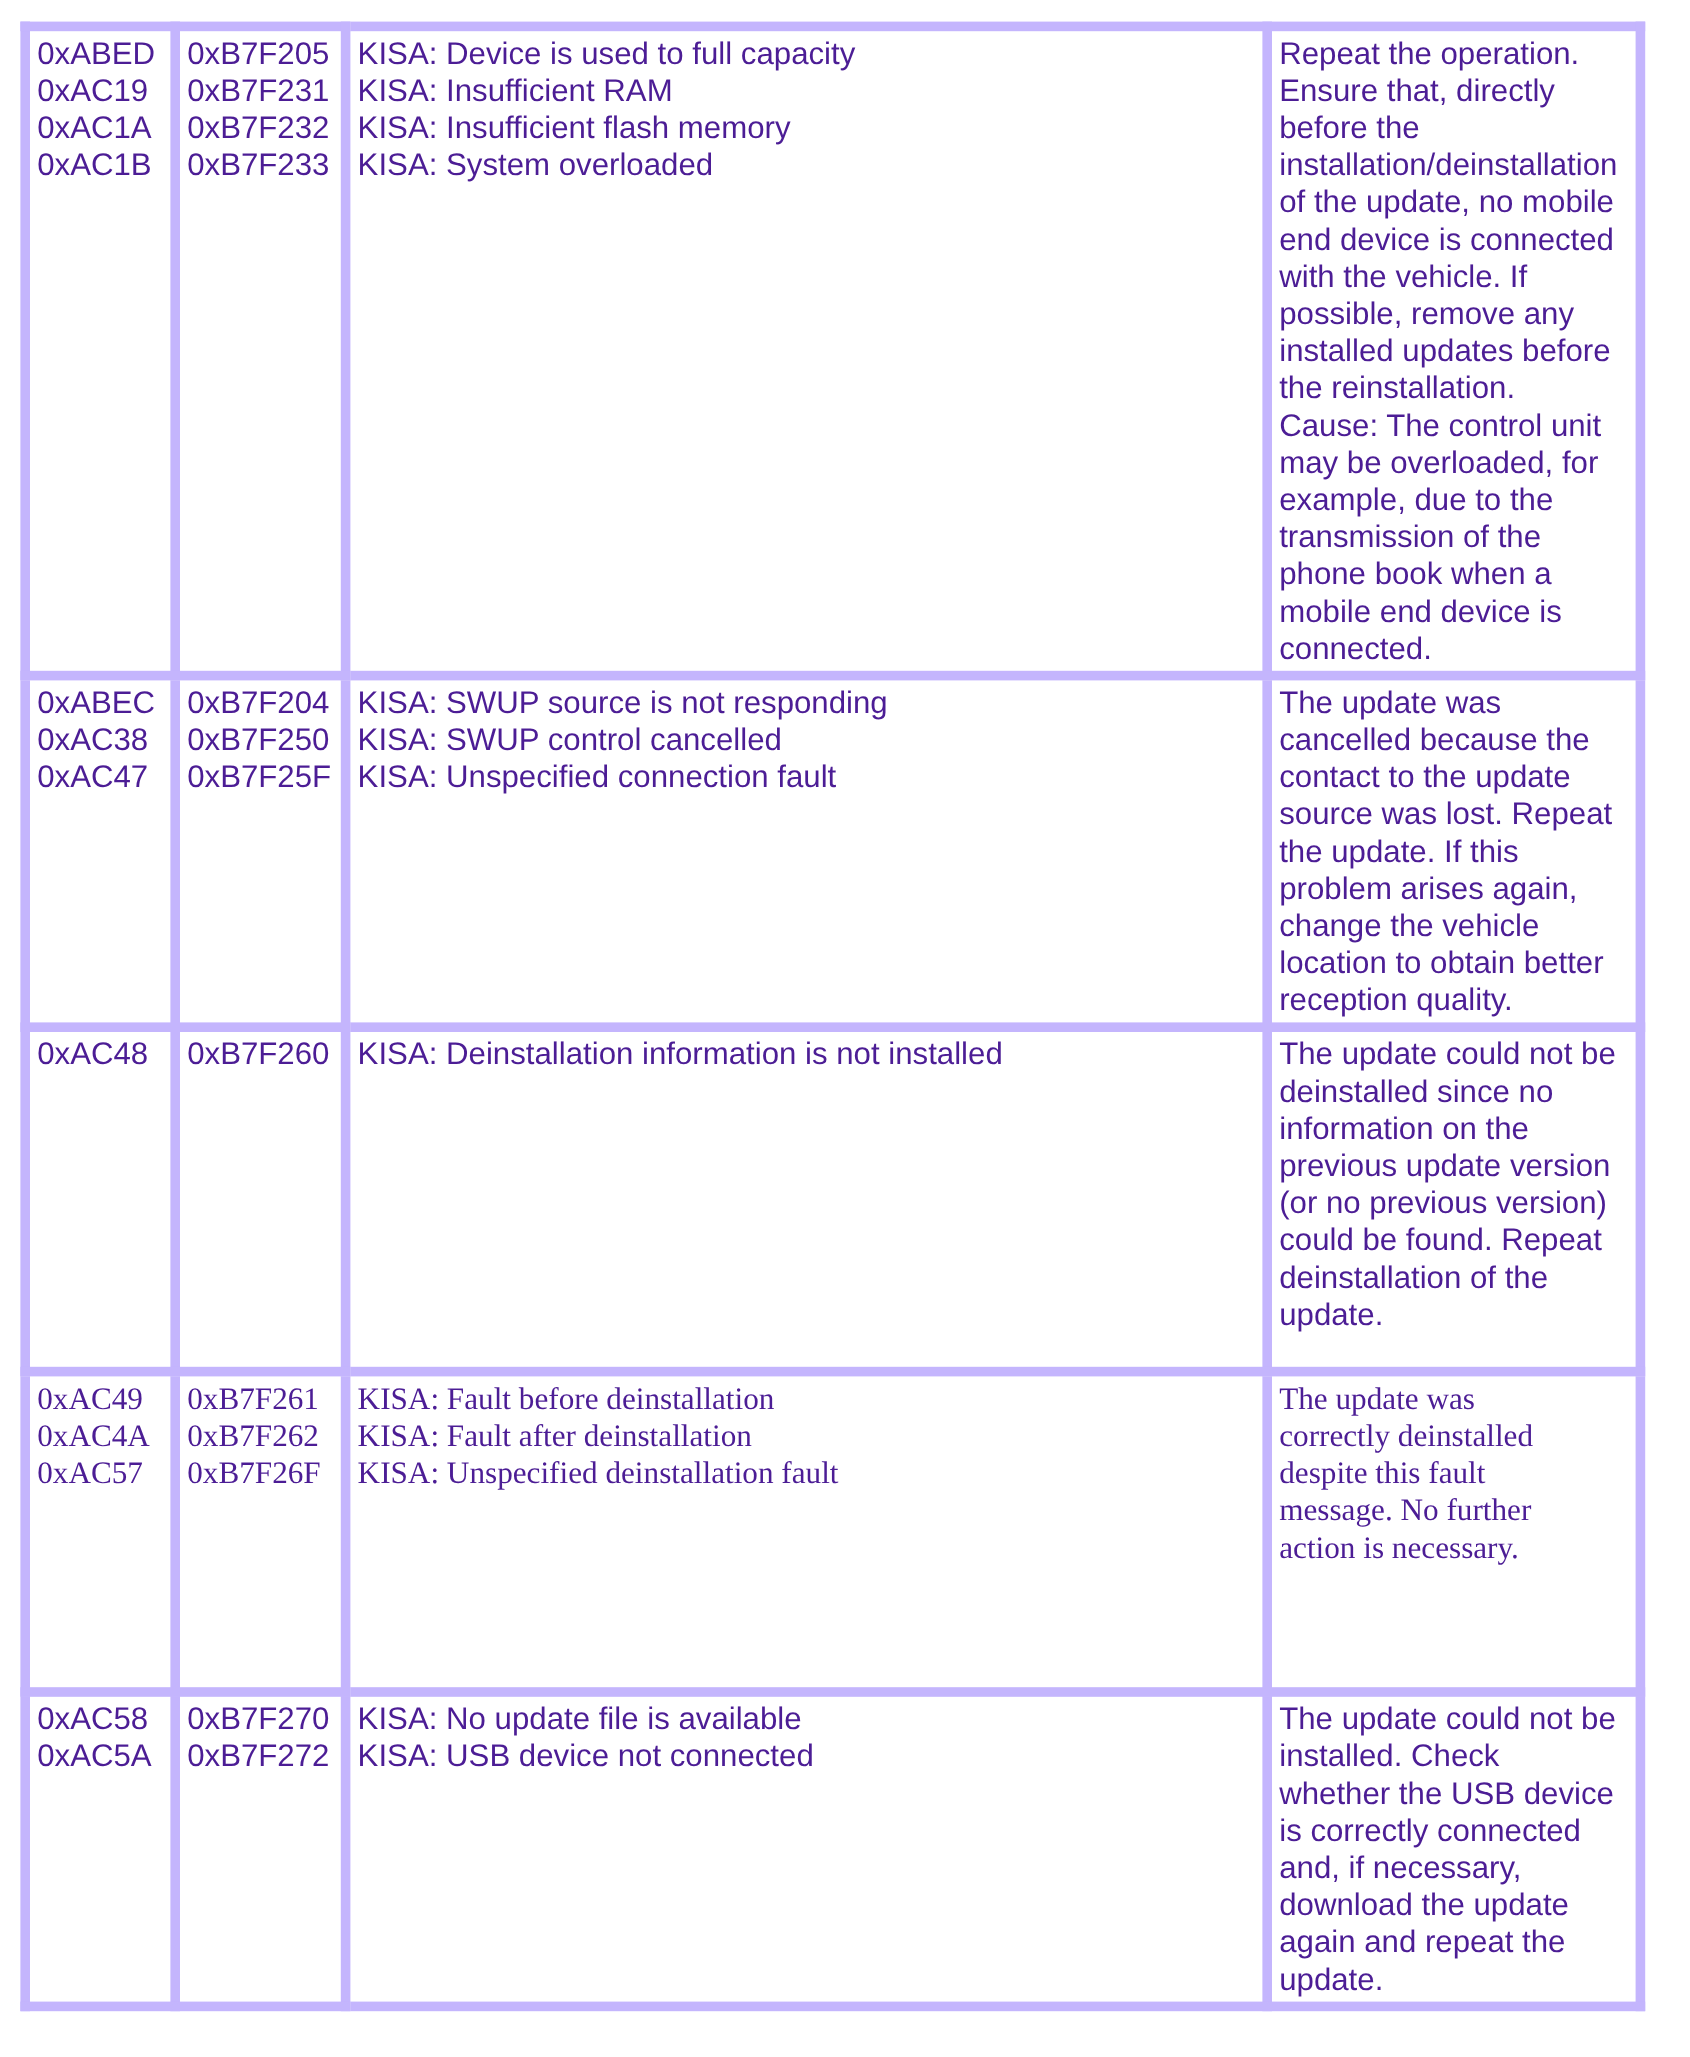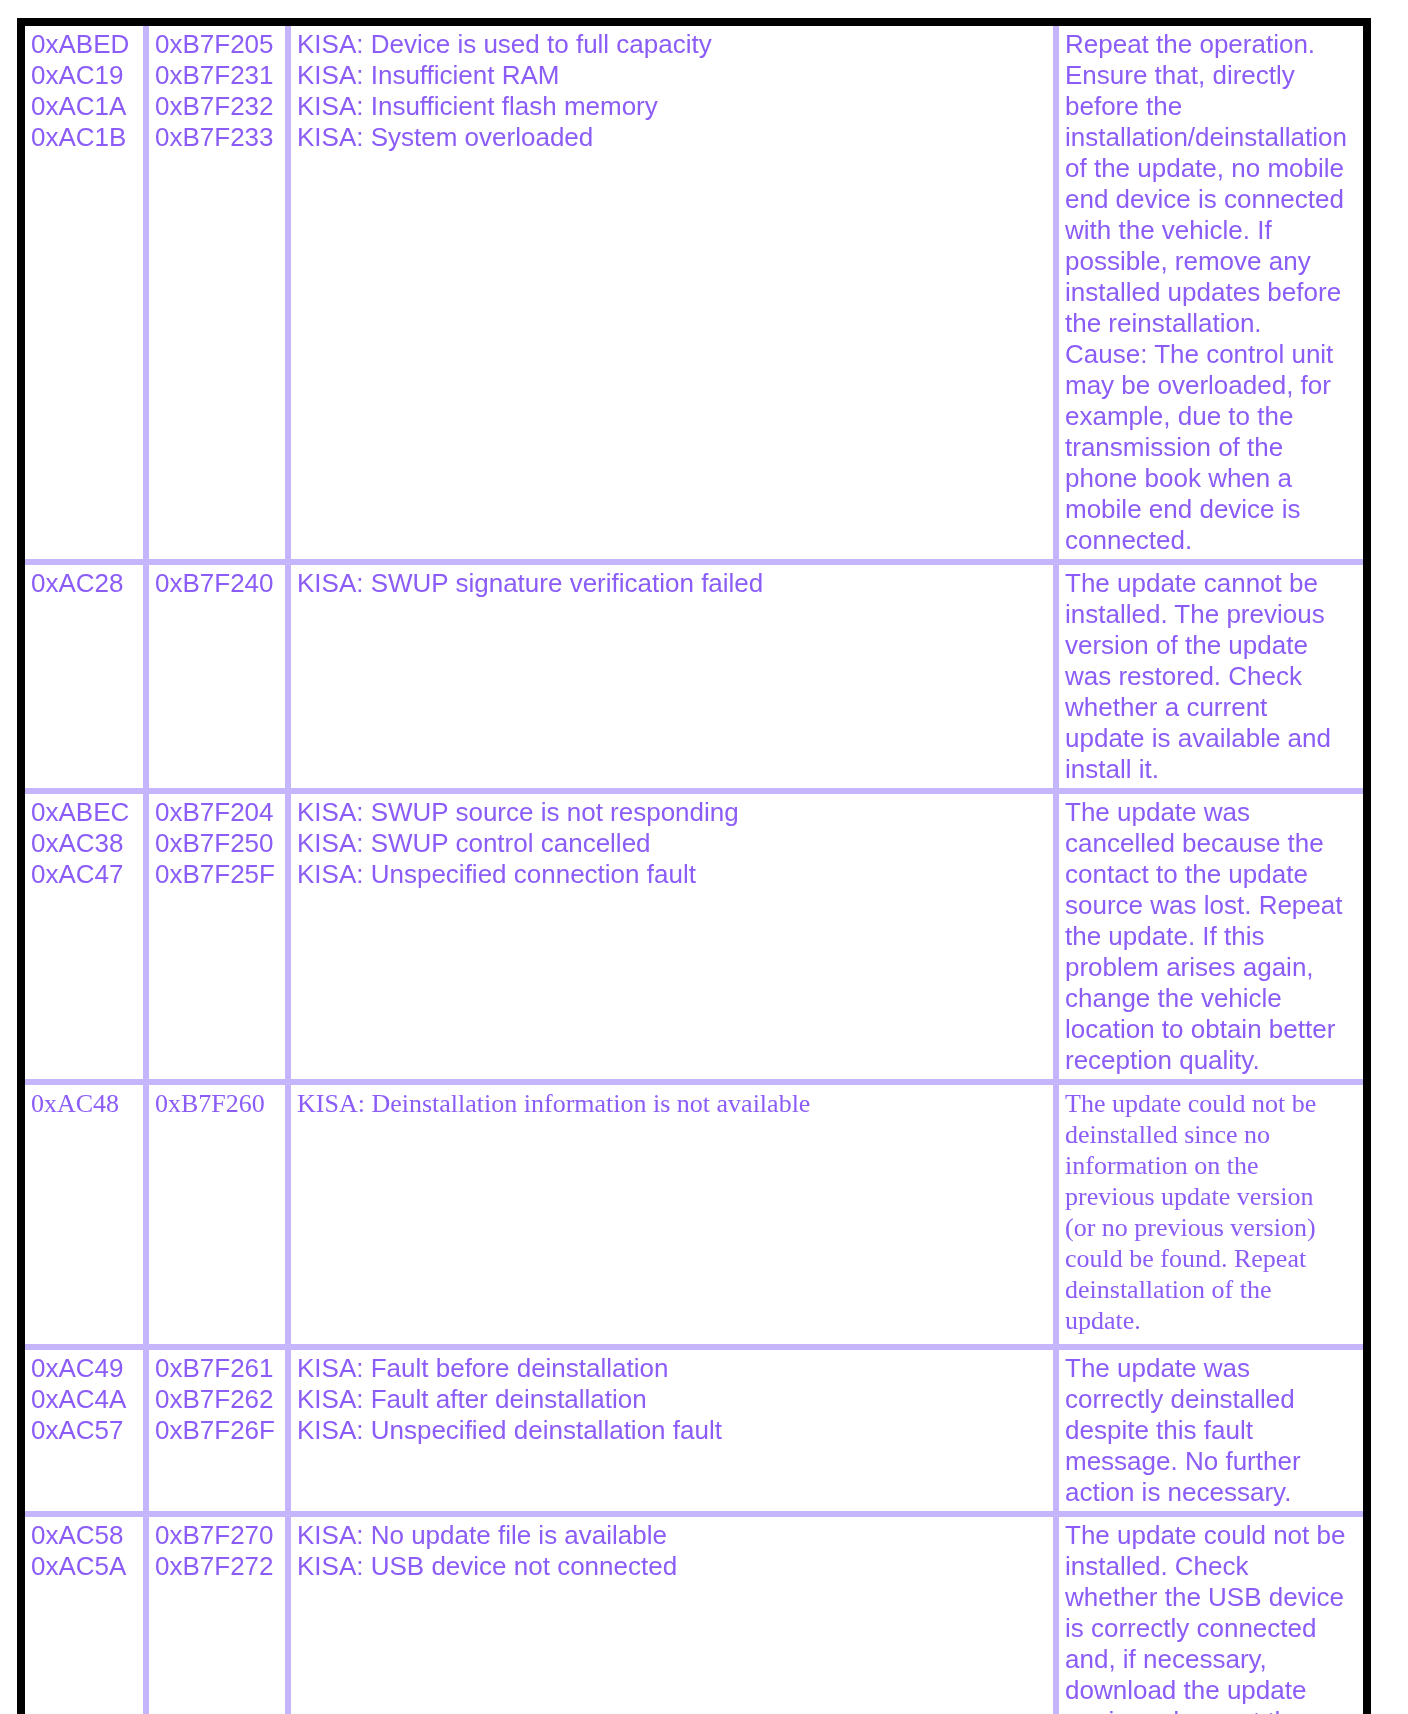--- a/index.html
+++ b/index.html
@@ -17,28 +17,28 @@
   table.fault-table {
     position: absolute;
     left: 17px;
     top: 18px;
     width: 1346px;
     table-layout: fixed;
     border-collapse: collapse;
     border: 8px solid #000000;
   }
   table.fault-table td {
-    border: 6px solid #c4b5fd;
+    border: 8px solid #c4b5fd;
     vertical-align: top;
     padding: 3px 4px 3px 6px;
     font-size: 26px;
     line-height: 31px;
     white-space: pre-line;
     overflow: hidden;
-    color: #8b5cf6;
+    color: #4c1d95;
   }
   
   col.c-hex    { width: 125px; }
   col.c-code   { width: 142px; }
   col.c-desc   { width: 768px; }
   col.c-remedy { width: 311px; }
   
   tbody tr:nth-child(1) td { height: 527px; }
   tbody tr:nth-child(2) td { height: 212px; }
   tbody tr:nth-child(3) td { height: 273px; }
@@ -82,32 +82,20 @@
 the reinstallation.
 Cause: The control unit
 may be overloaded, for
 example, due to the
 transmission of the
 phone book when a
 mobile end device is
 connected.</td>
       </tr>
       <tr>
-        <td>0xAC28</td>
-        <td>0xB7F240</td>
-        <td>KISA: SWUP signature verification failed</td>
-        <td>The update cannot be
-installed. The previous
-version of the update
-was restored. Check
-whether a current
-update is available and
-install it.</td>
-      </tr>
-      <tr>
         <td>0xABEC
 0xAC38
 0xAC47</td>
         <td>0xB7F204
 0xB7F250
 0xB7F25F</td>
         <td>KISA: SWUP source is not responding
 KISA: SWUP control cancelled
 KISA: Unspecified connection fault</td>
         <td>The update was
@@ -116,21 +104,21 @@
 source was lost. Repeat
 the update. If this
 problem arises again,
 change the vehicle
 location to obtain better
 reception quality.</td>
       </tr>
       <tr>
         <td>0xAC48</td>
         <td>0xB7F260</td>
-        <td>KISA: Deinstallation information is not available</td>
+        <td>KISA: Deinstallation information is not installed</td>
         <td>The update could not be
 deinstalled since no
 information on the
 previous update version
 (or no previous version)
 could be found. Repeat
 deinstallation of the
 update.</td>
       </tr>
       <tr>

